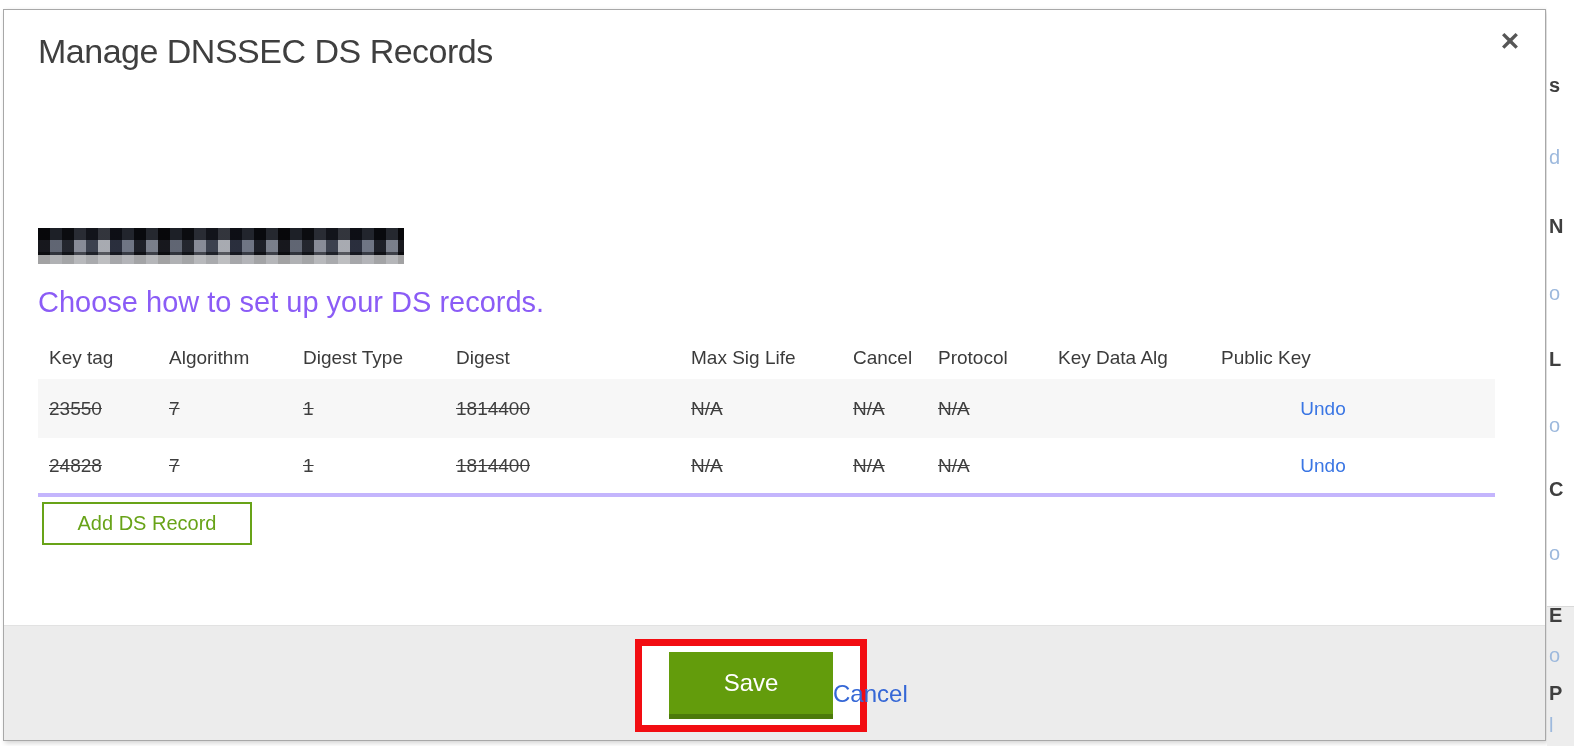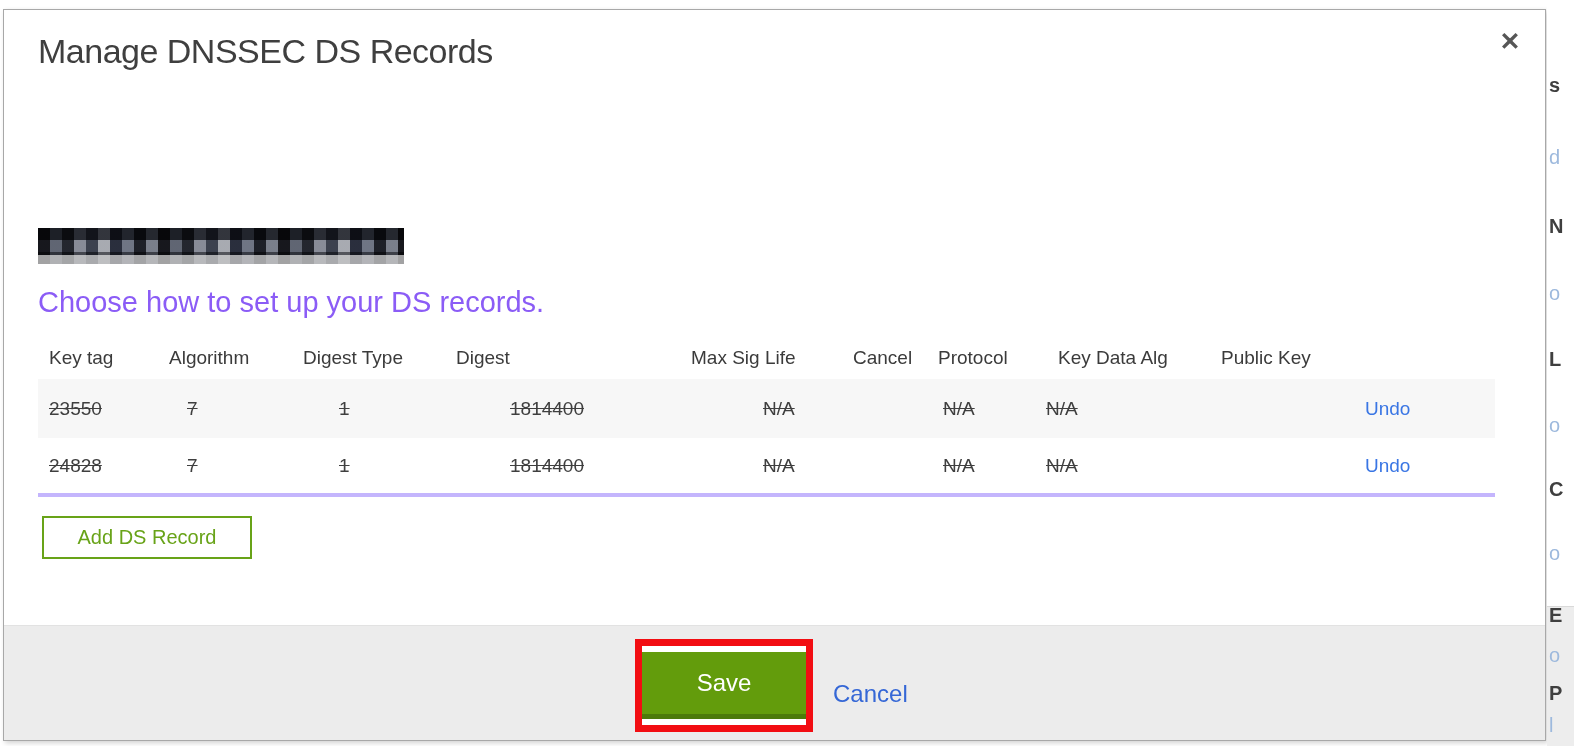--- a/index.html
+++ b/index.html
@@ -46,41 +46,41 @@
   }
 
   
   .ds-table { position:absolute; left:34px; top:326px; width:1457px; font-size:19px; }
   .tr {
     display:grid;
     grid-template-columns:120px 134px 153px 235px 162px 85px 120px 163px 1fr 70px;
     align-items:center; padding-left:11px;
   }
   .thead { height:43px; color:#3b3b3b; }
-  .row { height:59px; color:#3f3f3f;gap:18px; }
+  .row { height:59px; color:#3f3f3f; }
   .row-0 { background:#f7f7f7; }
   .row-1 { background:#ffffff; border-bottom:4px solid #c4b5fd; }
   .cell-del { text-decoration:line-through; }
   .undo-cell { text-align:center; }
   .undo-link { color:#3a76e4; text-decoration:none; cursor:pointer; font-size:19px; }
 
   
   .add-btn {
-    position:absolute; left:38px; top:506px; width:210px; height:43px;
+    position:absolute; left:38px; top:492px; width:210px; height:43px;
     background:#ffffff; border:2px solid #68a318; color:#68a318;
     font-size:20px; font-family:"Liberation Sans", sans-serif; cursor:pointer;
   }
 
   
   .footer {
     position:absolute; left:0; right:0; bottom:0; height:115px;
     background:#ececec; border-top:1px solid #e2e2e2;
   }
   .save-annotation {
-    position:absolute; left:631px; top:13px; width:178px; height:93px;
+    position:absolute; left:631px; top:13px; width:232px; height:93px;
     border:7px solid #f20d12; background:#ffffff;
     display:flex; align-items:center; justify-content:center;
   }
   .save-btn {
     width:164px; height:67px; background:#639c0c; border:none;
     border-bottom:5px solid #4c7a0a; color:#ffffff; font-size:24px;
     font-family:"Liberation Sans", sans-serif; cursor:pointer;
   }
   .cancel-link {
     position:absolute; left:829px; top:54px;

